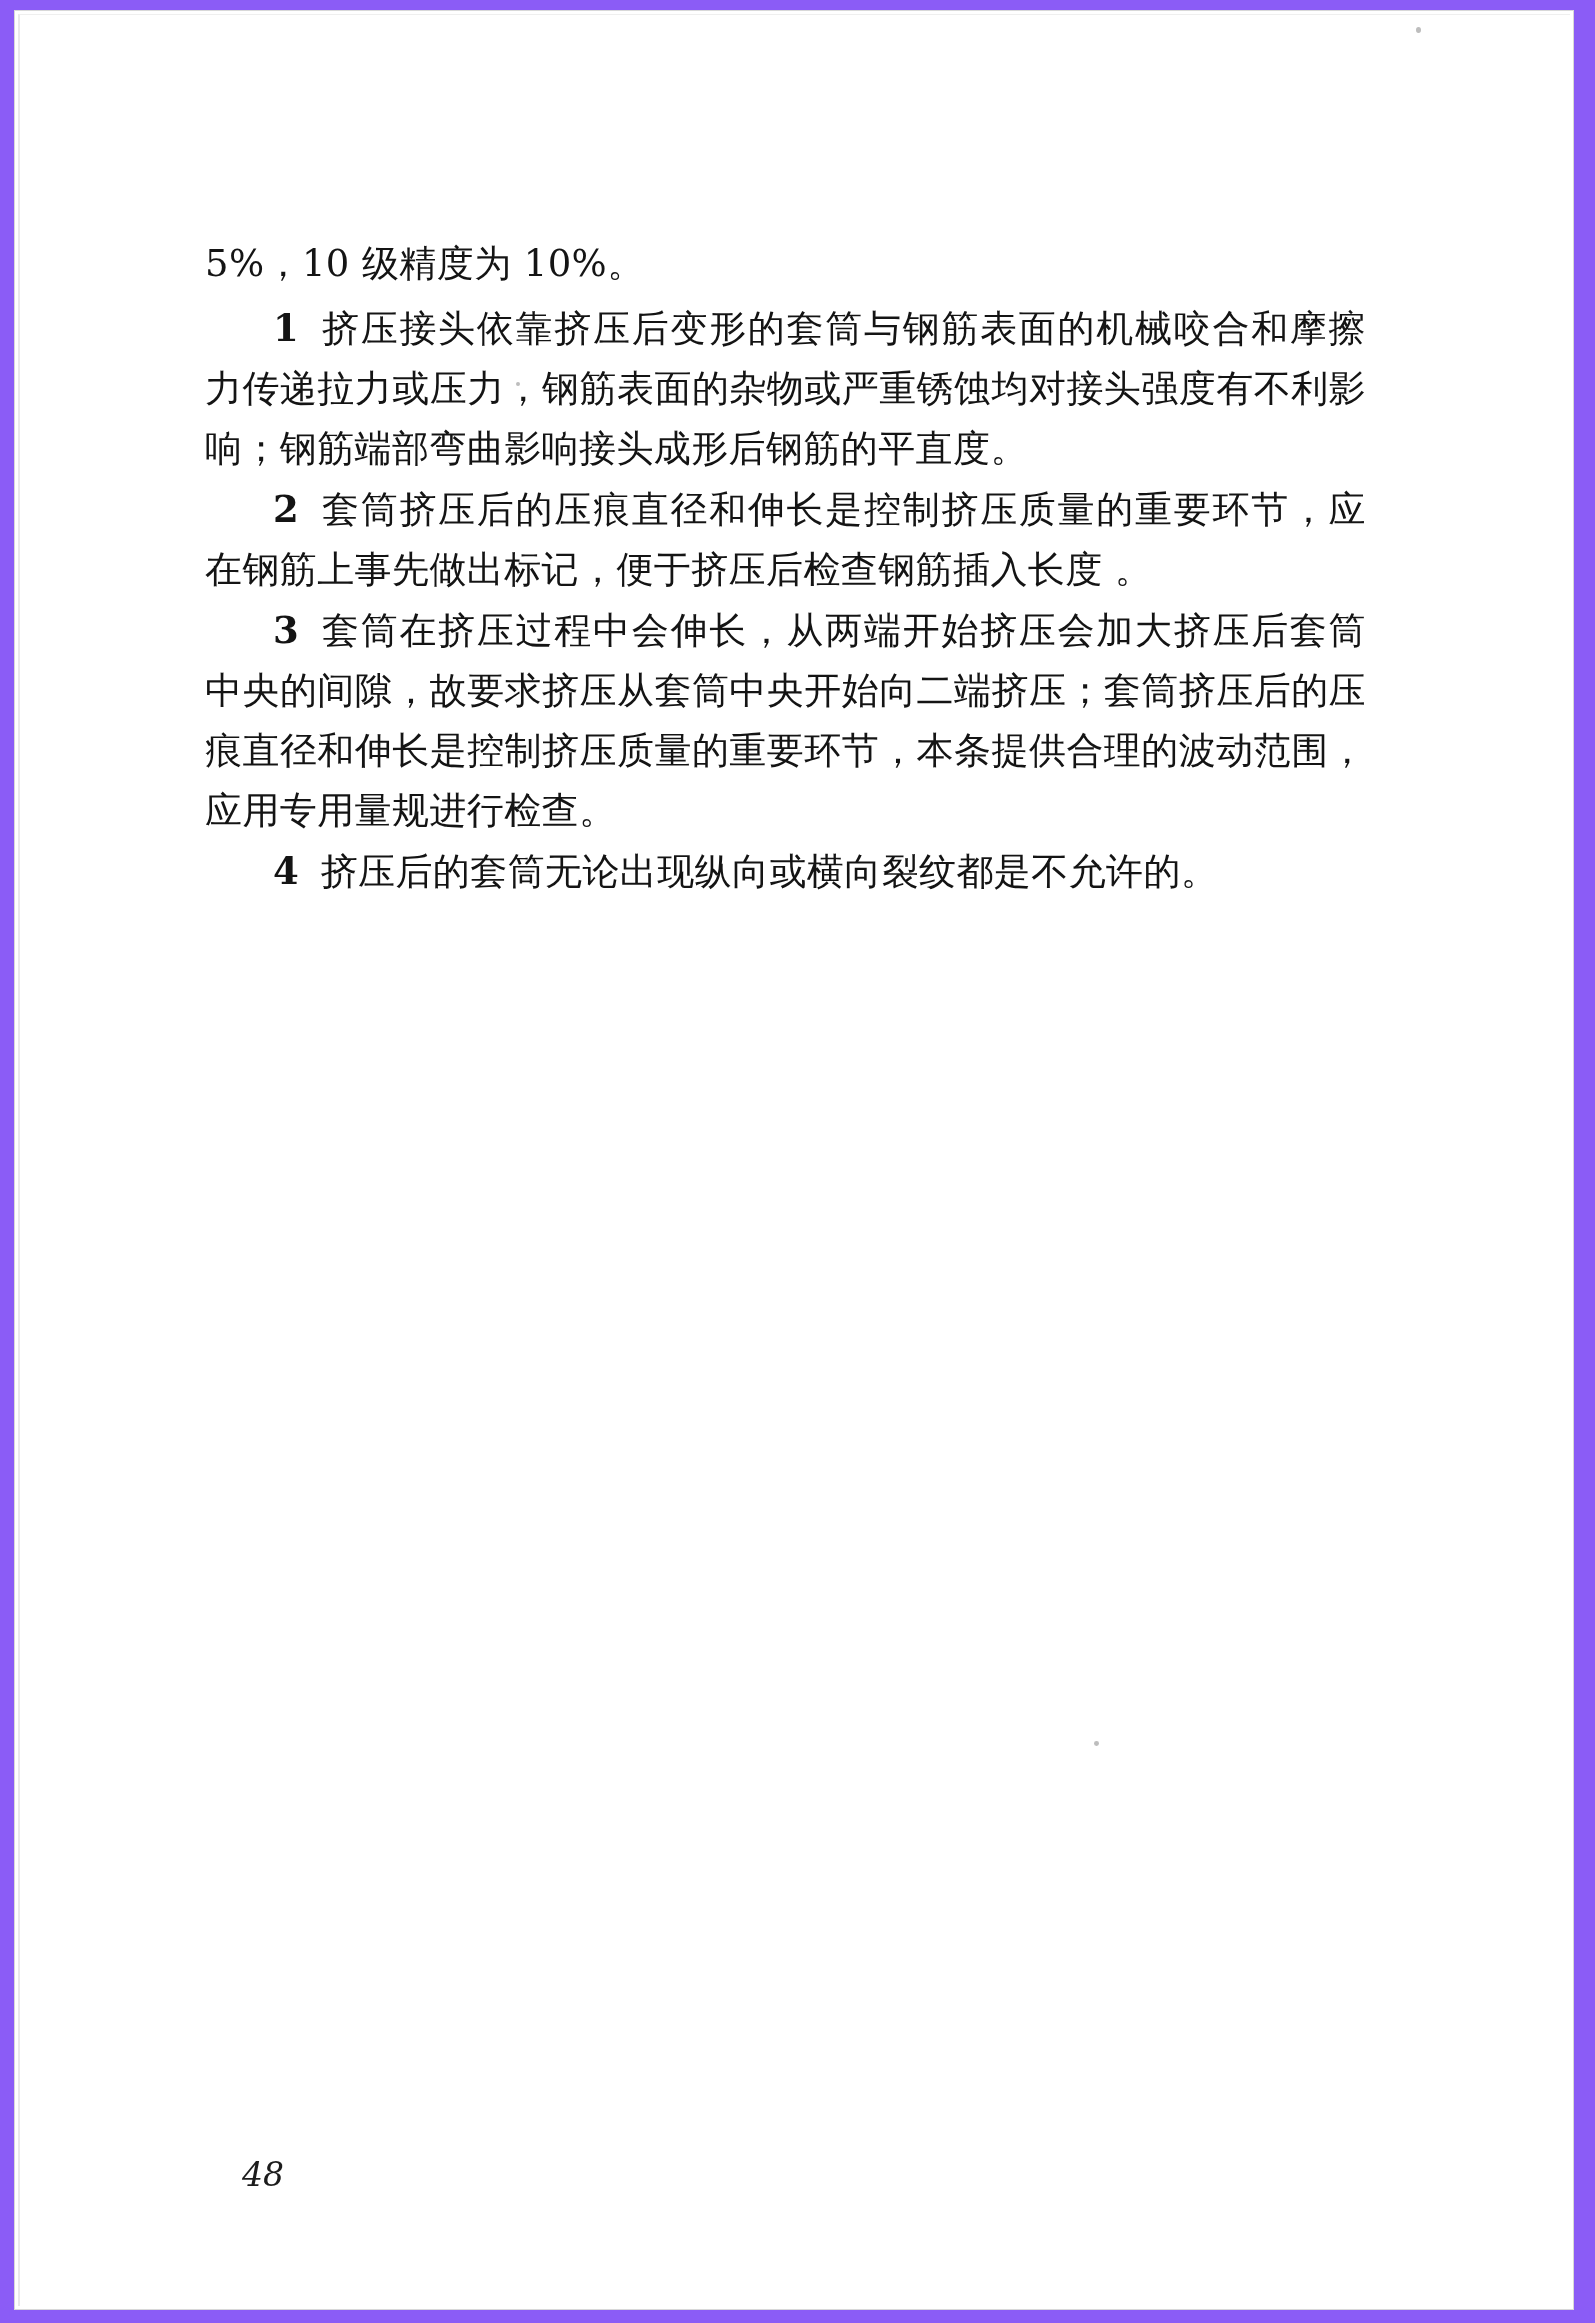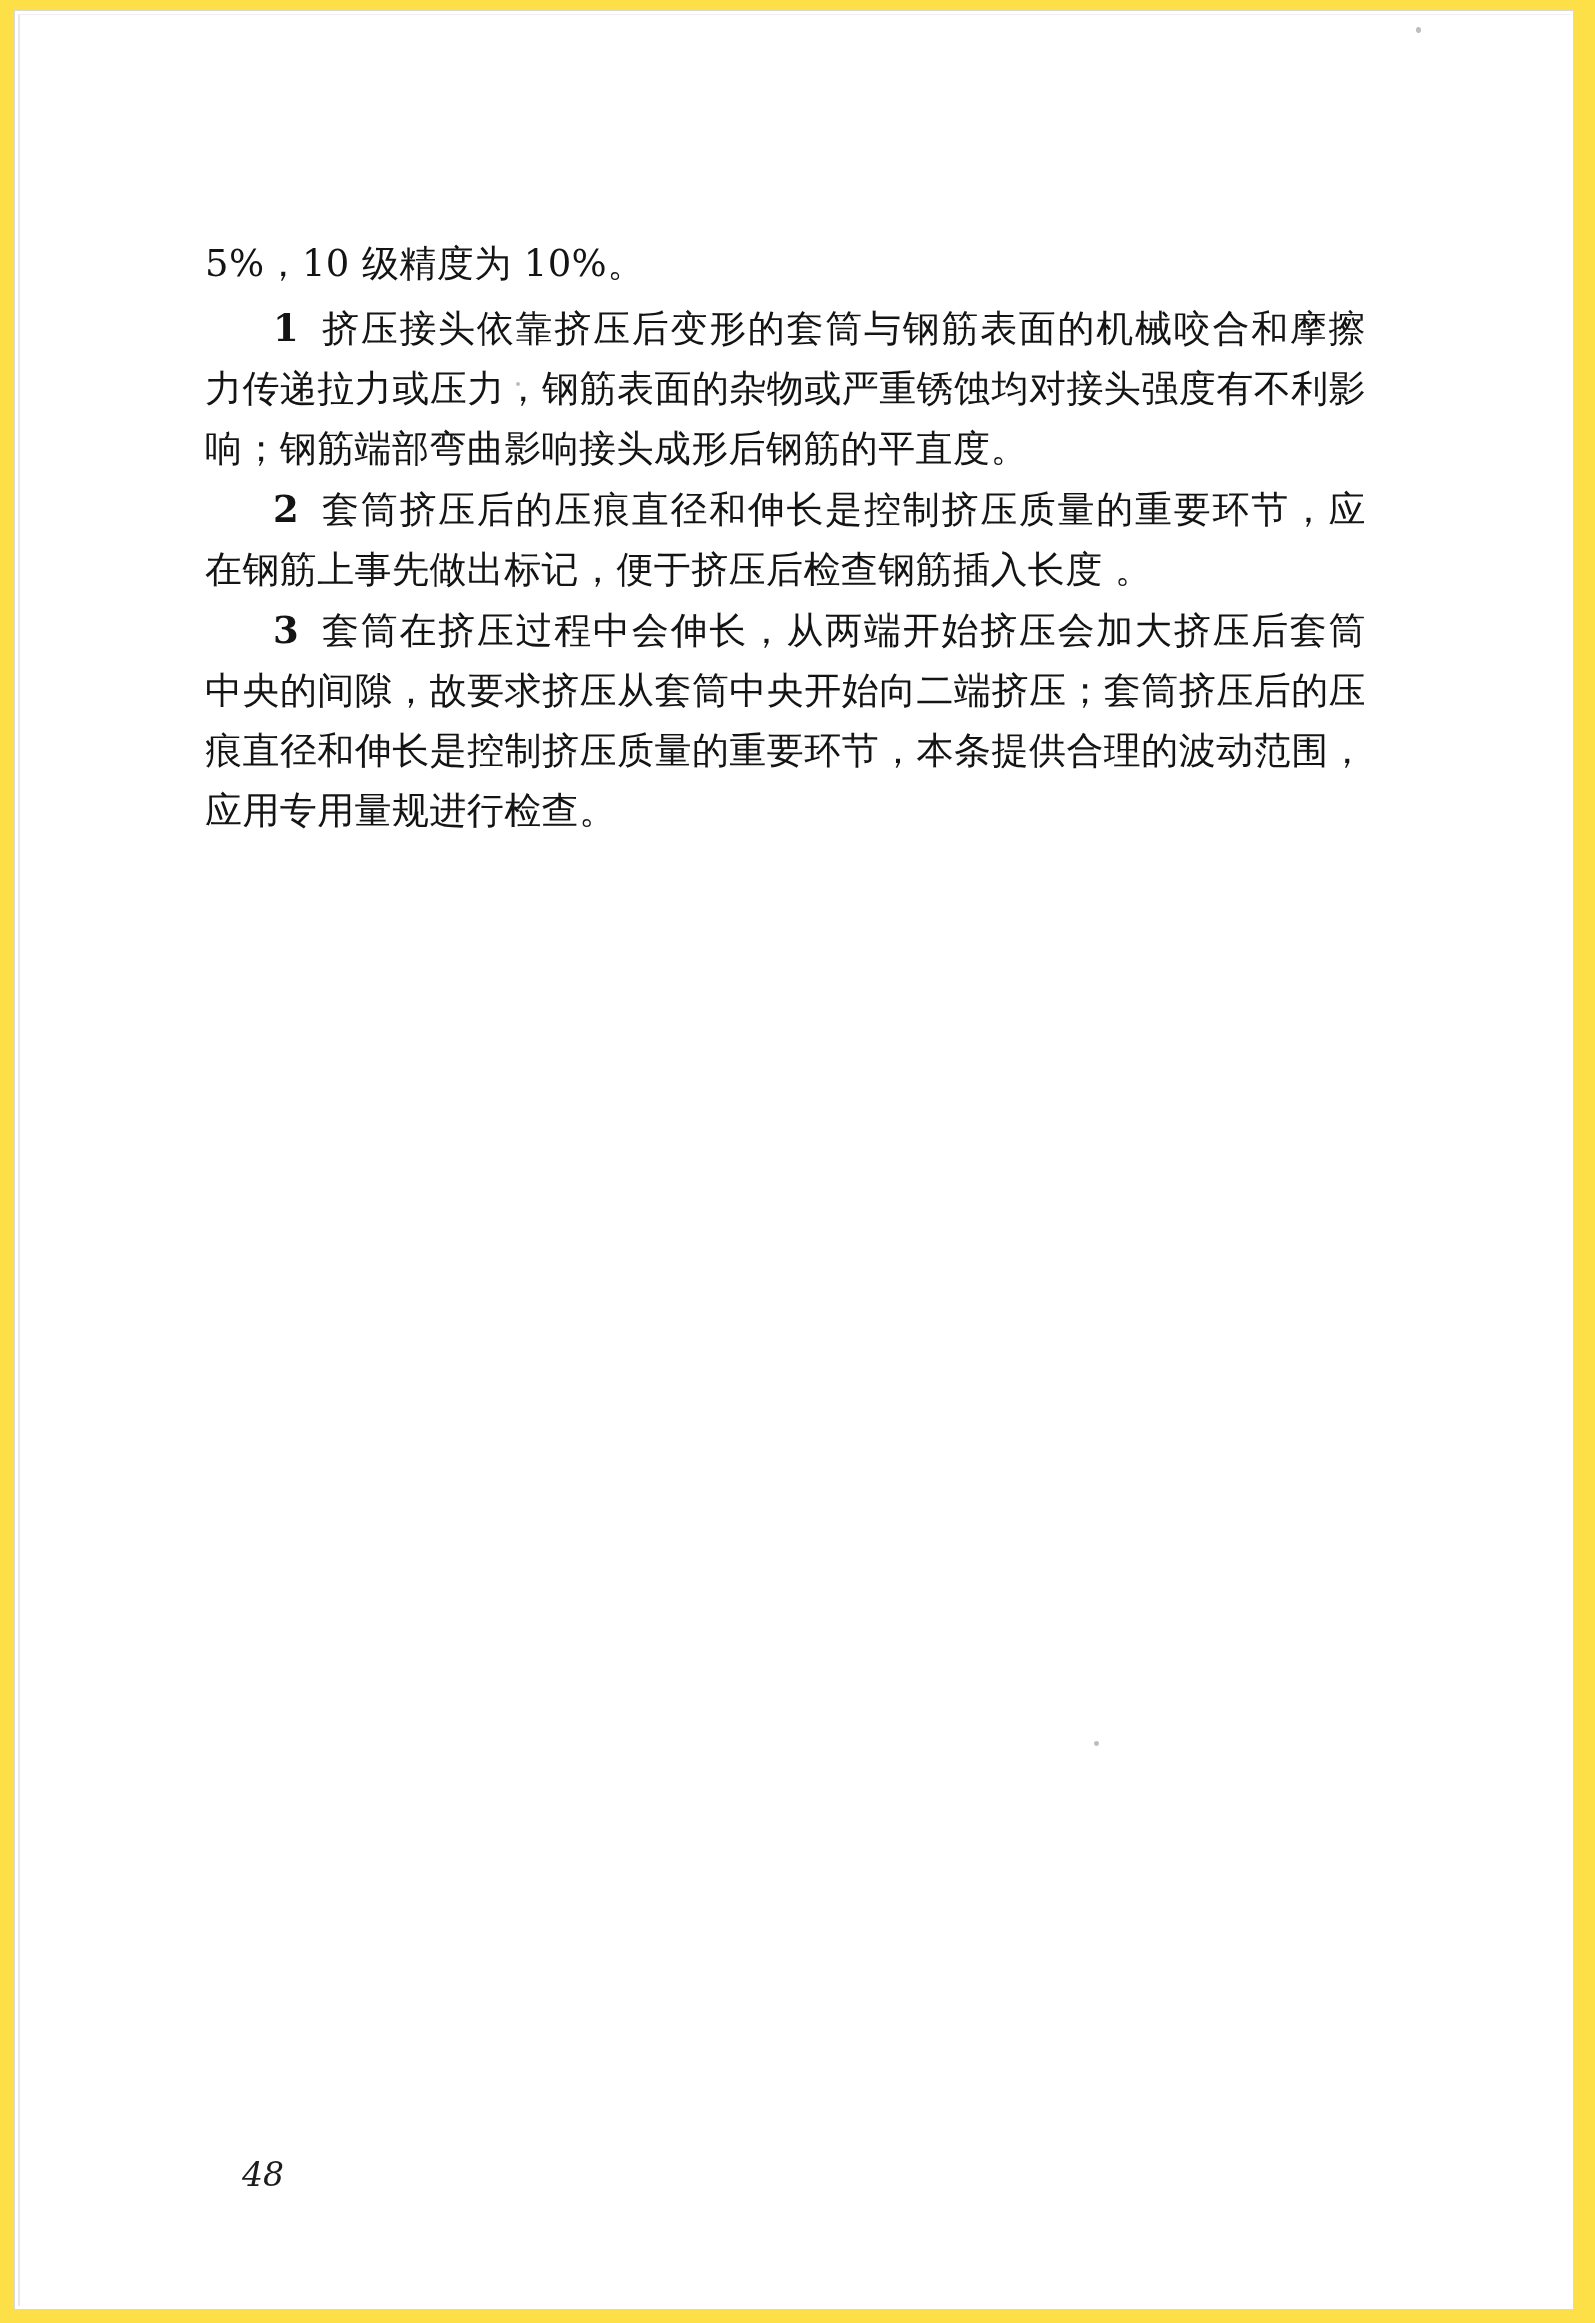--- a/index.html
+++ b/index.html
@@ -4,21 +4,21 @@
 <style>
   html, body {
     margin: 0;
     padding: 0;
     background: #ffffff;
   }
   .page {
     position: relative;
     width: 1596px;
     height: 2323px;
-    background: #fde047;
+    background: #8b5cf6;
     overflow: hidden;
     font-family: "DejaVu Serif", "Liberation Serif", serif;
   }
   
   .scan-frame {
     position: absolute;
     left: 13.7px;
     top: 9.8px;
     width: 1560px;
     height: 2300px;
@@ -104,18 +104,19 @@
 
     <p class="para lead">5%，10 级精度为 10%。</p>
 
 
     <p class="para item"><span class="item-marker">1</span><span>挤压接头依靠挤压后变形的套筒与钢筋表面的机械咬合和摩擦力传递拉力或压力，钢筋表面的杂物或严重锈蚀均对接头强度有不利影响；钢筋端部弯曲影响接头成形后钢筋的平直度。</span></p>
 
     <p class="para item"><span class="item-marker">2</span><span>套筒挤压后的压痕直径和伸长是控制挤压质量的重要环节，应在钢筋上事先做出标记，便于挤压后检查钢筋插入长度 。</span></p>
 
     <p class="para item"><span class="item-marker">3</span><span>套筒在挤压过程中会伸长，从两端开始挤压会加大挤压后套筒中央的间隙，故要求挤压从套筒中央开始向二端挤压；套筒挤压后的压痕直径和伸长是控制挤压质量的重要环节，本条提供合理的波动范围，应用专用量规进行检查。</span></p>
 
+    <p class="para item"><span class="item-marker">4</span><span>挤压后的套筒无论出现纵向或横向裂纹都是不允许的。</span></p>
 
   </div>
 
   <div class="page-number">48</div>
 </div>
 
 
 </body></html>

